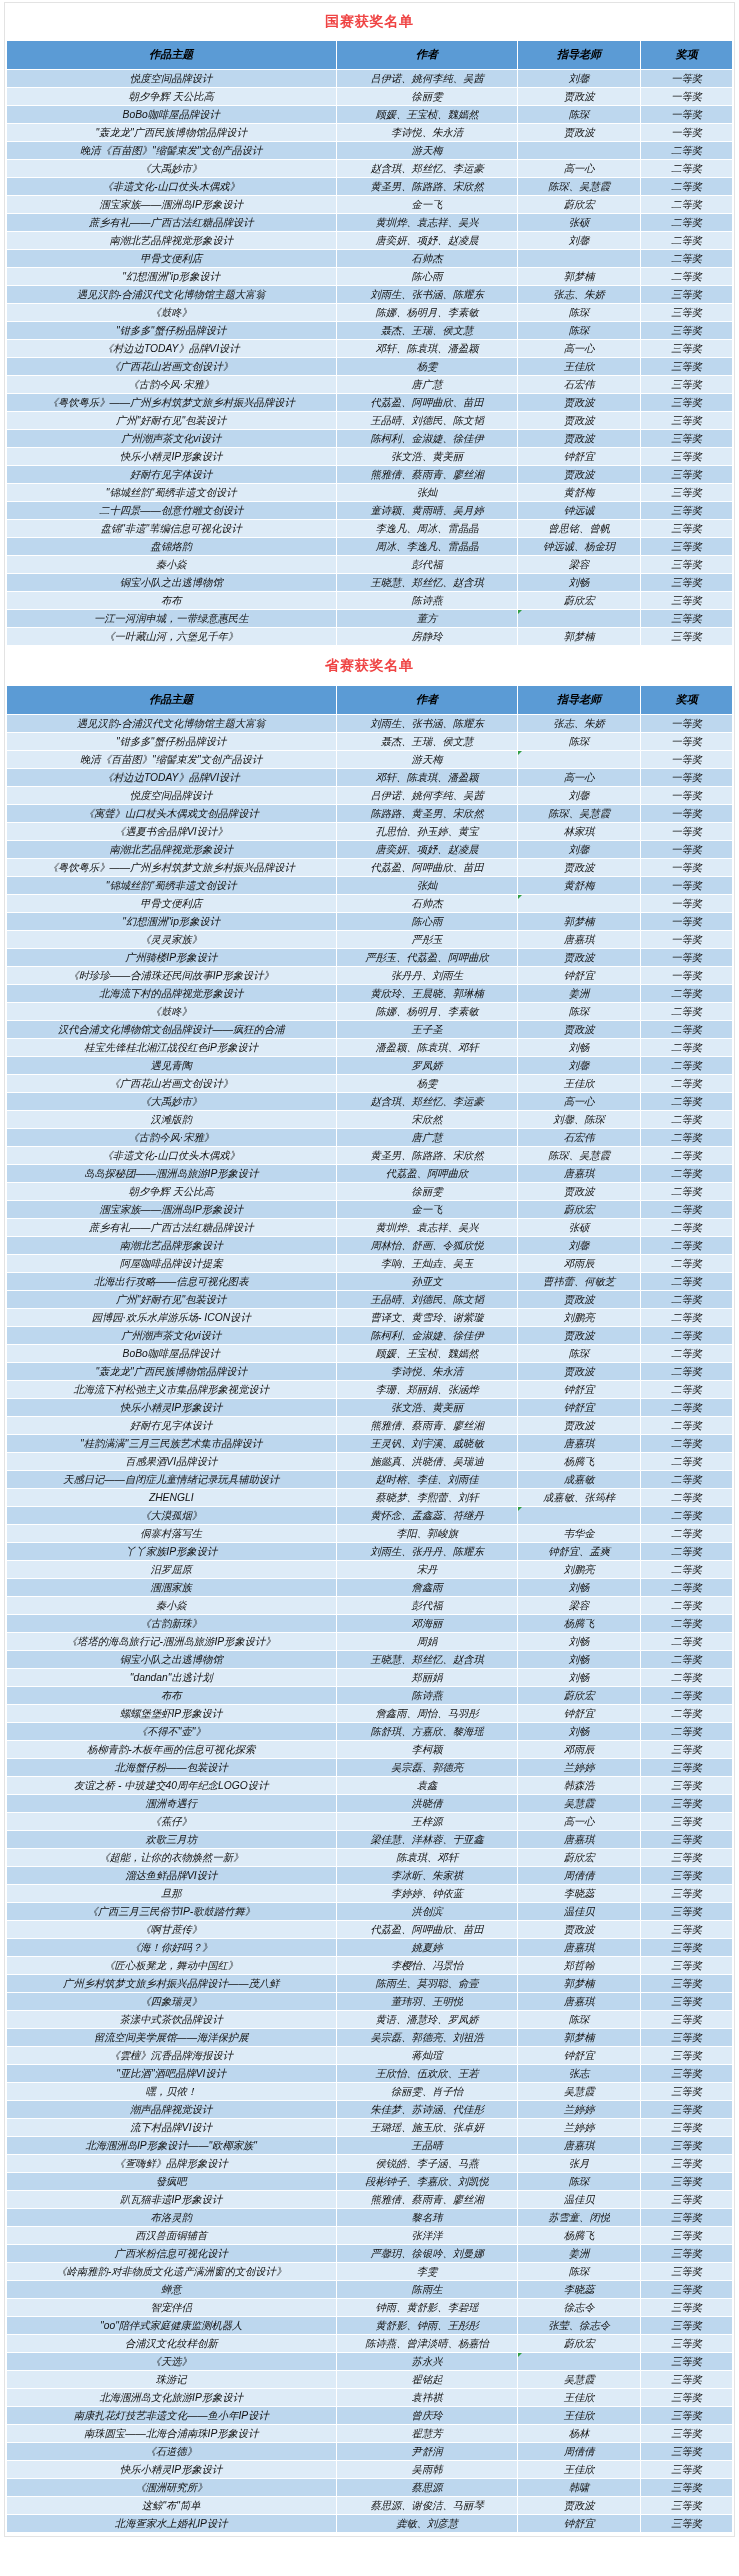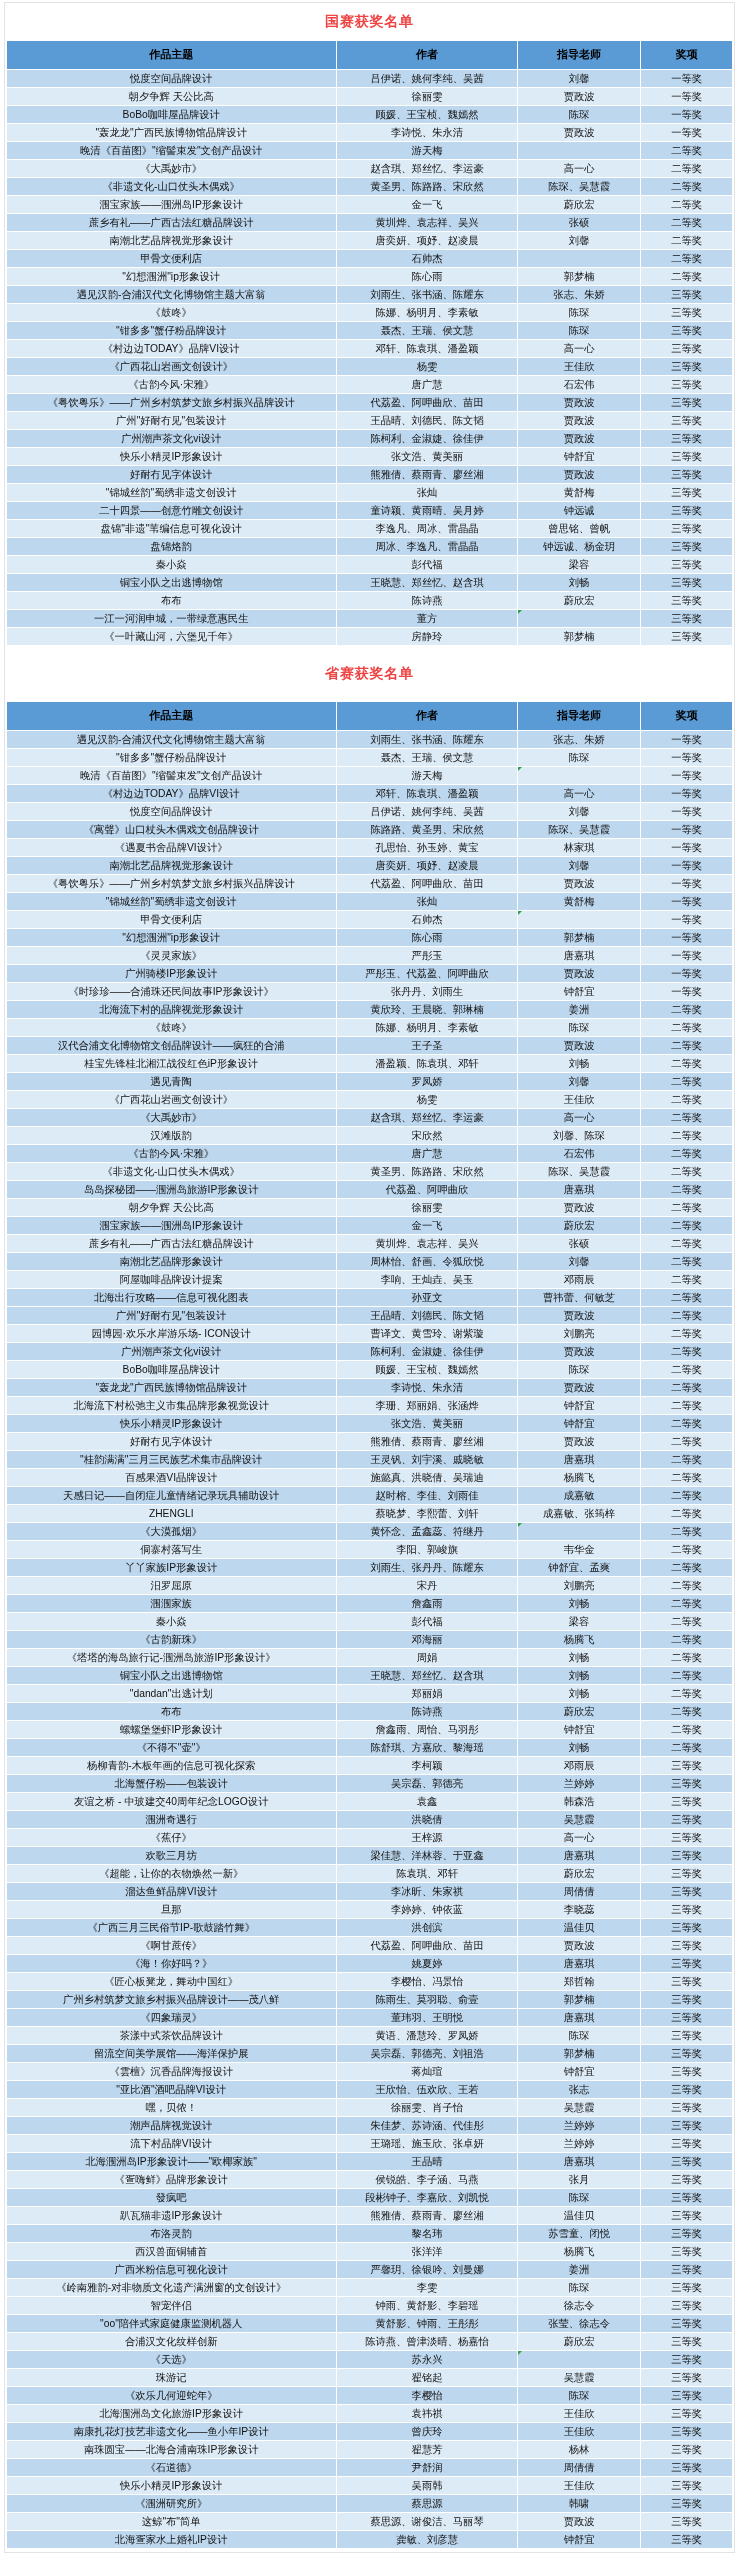--- a/index.html
+++ b/index.html
@@ -1,20 +1,20 @@
 <!DOCTYPE html>
 <html style="font-size:13px"><head>
 <meta charset="utf-8">
 <style>
   html,body{margin:0;padding:0;background:#fff;}
   body{width:739px;font-family:"Liberation Sans","DejaVu Sans",sans-serif;color:#111;}
   .sheet{width:731px;margin:1.6px auto 0;border:0.8px solid #e3e3e3;background:#fff;box-sizing:border-box;padding:0 1.6px 3.3px;}
   .tbl-title{height:38px;display:flex;align-items:center;justify-content:center;
     font-size:14px;font-weight:bold;color:#ef4444;letter-spacing:0.8px;}
-  table{width:100%;border-collapse:separate;border-spacing:0;table-layout:fixed;}
+  table{width:100%;border-collapse:separate;border-spacing:0;table-layout:fixed;font-style:italic;}
   col.c1{width:45.5%;} col.c2{width:25%;} col.c3{width:16.9%;} col.c4{width:12.6%;}
   th{height:28px;background:#5B9BD5;color:#000;font-size:11px;font-weight:bold;
     border-right:1.6px solid #fff;border-bottom:1.6px solid #fff;text-align:center;padding:0 1.6px;}
   th:last-child{border-right:none;}
   td{height:17px;font-size:10.3px;line-height:17px;text-align:center;padding:0 1.6px;
     border-right:1.6px solid #fff;border-bottom:0.8px solid #fff;overflow:hidden;
     white-space:nowrap;text-overflow:clip;position:relative;}
   td:last-child{border-right:none;}
   tr.odd td{background:#BDD7EE;}
   tr.even td{background:#DDEBF7;}
@@ -233,21 +233,21 @@
         </tr>
         <tr class="even">
           <td>《一叶藏山河，六堡见千年》</td>
           <td>房静玲</td>
           <td>郭梦楠</td>
           <td>三等奖</td>
         </tr>
       </tbody>
   </table>
 
-  <div class="tbl-title" style="height:56px">省赛获奖名单</div>
+  <div class="tbl-title" style="height:40px">省赛获奖名单</div>
   <table>
     <colgroup>
         <col class="c1">
         <col class="c2">
         <col class="c3">
         <col class="c4">
       </colgroup>
     <thead>
       <tr>
         <th>作品主题</th>
@@ -778,20 +778,26 @@
           <td>严馨玥、徐银吟、刘曼娜</td>
           <td>姜洲</td>
           <td>三等奖</td>
         </tr>
         <tr class="even">
           <td>《岭南雅韵-对非物质文化遗产满洲窗的文创设计》</td>
           <td>李雯</td>
           <td>陈琛</td>
           <td>三等奖</td>
         </tr>
+        <tr class="odd">
+          <td>蝉意</td>
+          <td>陈雨生</td>
+          <td>李晓蕊</td>
+          <td>三等奖</td>
+        </tr>
         <tr class="even">
           <td>智宠伴侣</td>
           <td>钟雨、黄舒影、李碧瑶</td>
           <td>徐志令</td>
           <td>三等奖</td>
         </tr>
         <tr class="odd">
           <td>"oo"陪伴式家庭健康监测机器人</td>
           <td>黄舒影、钟雨、王彤彤</td>
           <td>张莹、徐志令</td>
@@ -808,26 +814,20 @@
           <td>苏永兴</td>
           <td>
             <span class="marker"></span>
           </td>
           <td>三等奖</td>
         </tr>
         <tr class="even">
           <td>珠游记</td>
           <td>翟铭起</td>
           <td>吴慧霞</td>
-          <td>三等奖</td>
-        </tr>
-        <tr class="odd">
-          <td>《欢乐几何迎蛇年》</td>
-          <td>李樱怡</td>
-          <td>陈琛</td>
           <td>三等奖</td>
         </tr>
         <tr class="even">
           <td>北海涠洲岛文化旅游IP形象设计</td>
           <td>袁祎祺</td>
           <td>王佳欣</td>
           <td>三等奖</td>
         </tr>
         <tr class="odd">
           <td>南康扎花灯技艺非遗文化——鱼小年IP设计</td>

